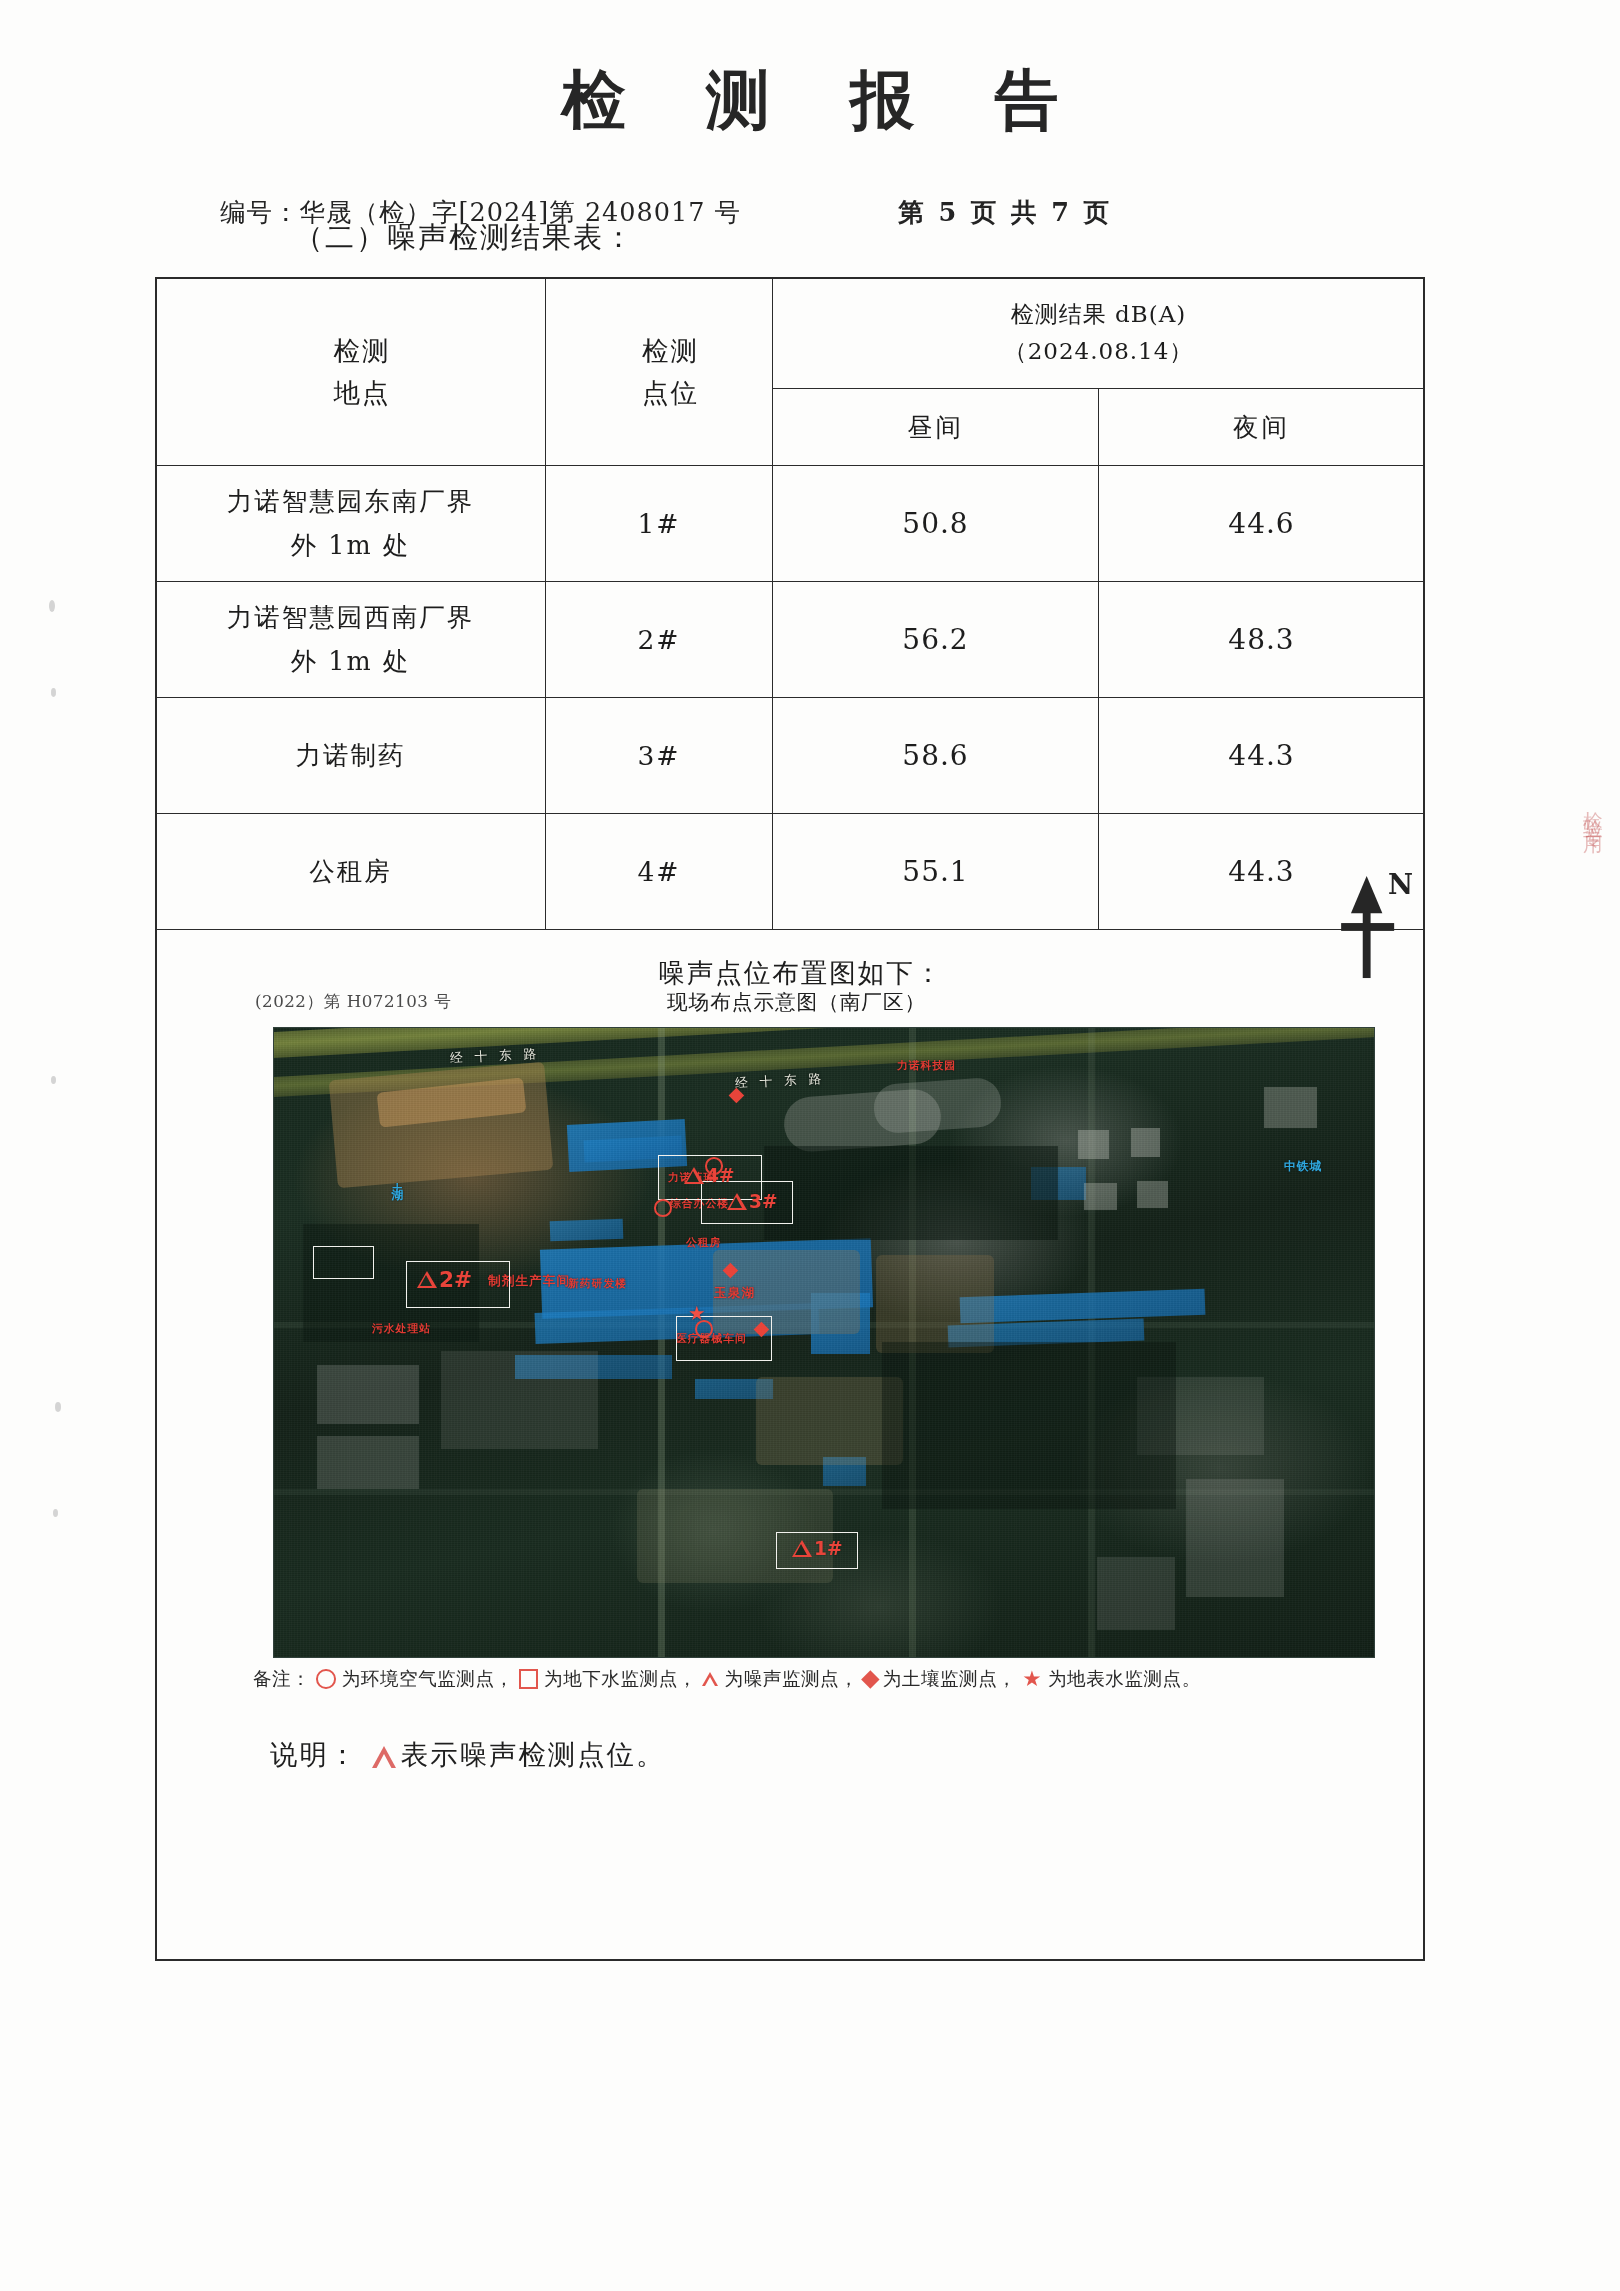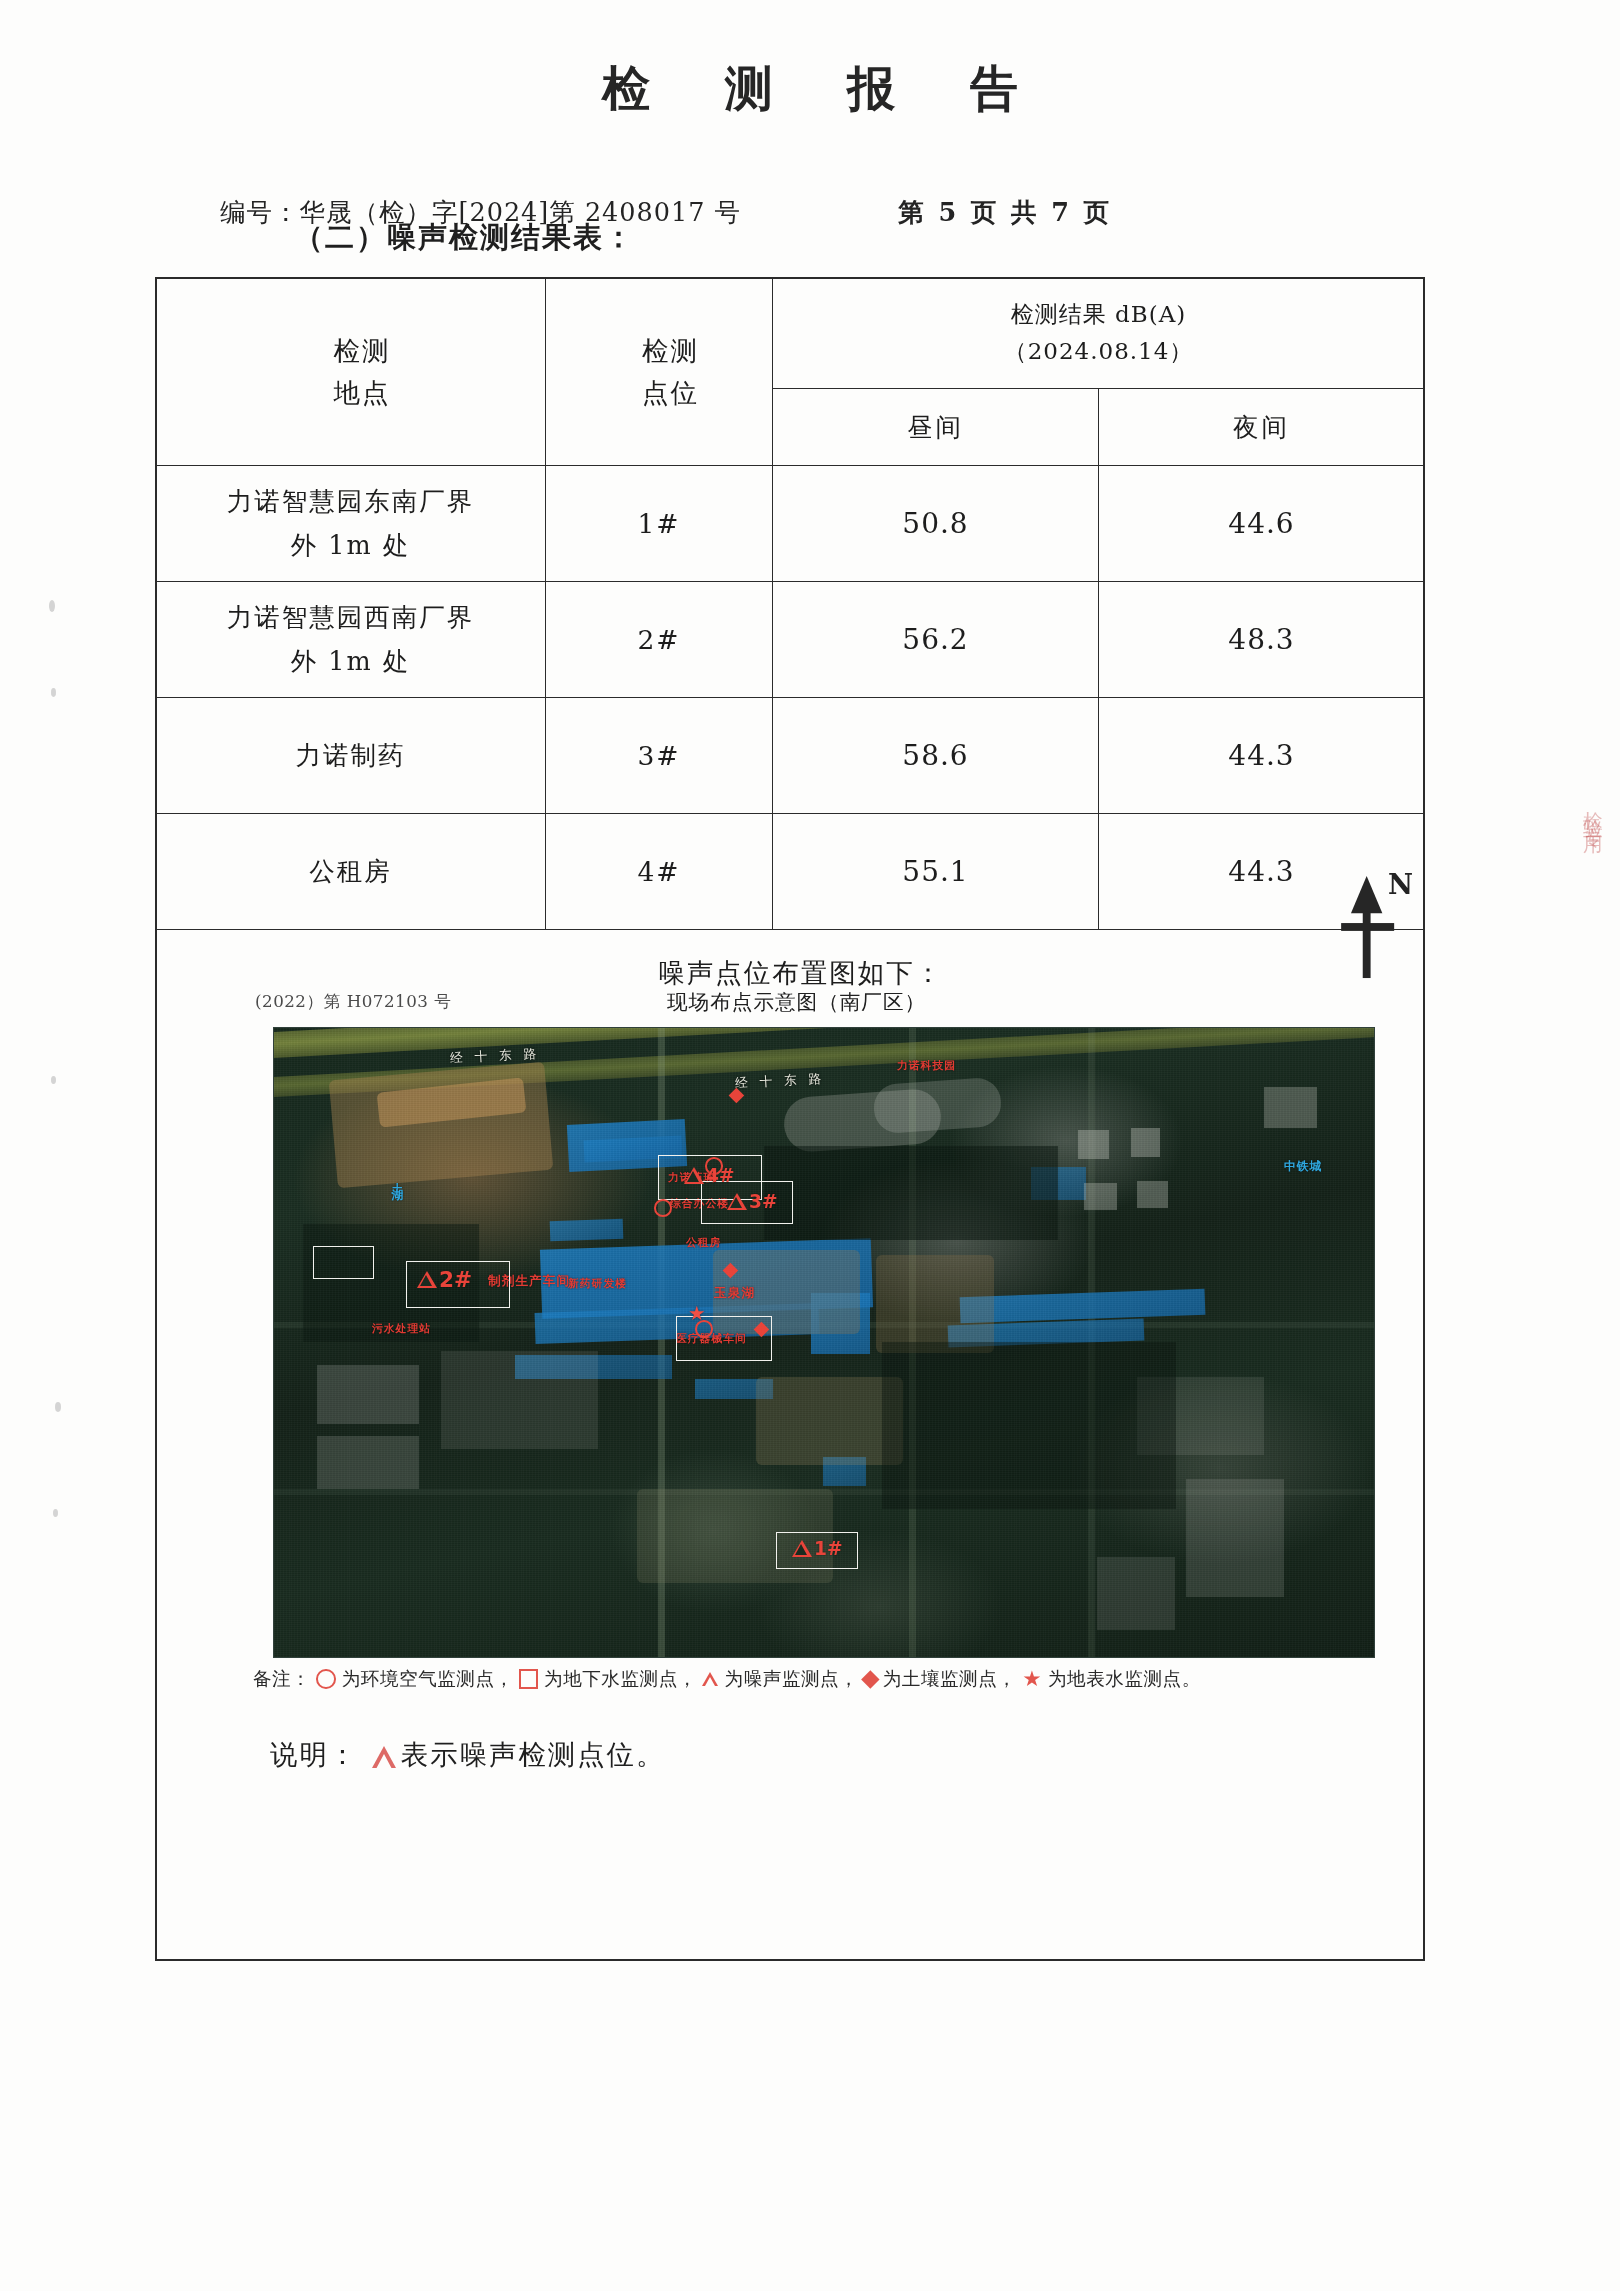--- a/index.html
+++ b/index.html
@@ -23,21 +23,21 @@
     background: #fdfdfc;
   }
 
   
   .doc-title {
     position: absolute;
     top: 57px;
     left: 0;
     width: 1620px;
     text-align: center;
-    font-size: 48px;
+    font-size: 64px;
     font-weight: 700;
     letter-spacing: 29px;
     text-indent: 29px;
     font-family: "DejaVu Serif", "Liberation Serif", serif;
     color: #262626;
   }
 
   .header-row {
     position: absolute;
     top: 155px;
@@ -57,21 +57,21 @@
     white-space: nowrap;
     margin-right: 284px;
     font-weight: 600;
   }
 
   .section-heading {
     position: absolute;
     top: 218px;
     left: 294px;
     font-size: 29px;
-    font-weight: 700;
+    font-weight: 400;
     letter-spacing: 2px;
     font-family: "DejaVu Serif", "Liberation Serif", serif;
     color: #1f1f1f;
   }
 
   
   .outer-frame {
     position: absolute;
     left: 155px;
     top: 277px;

